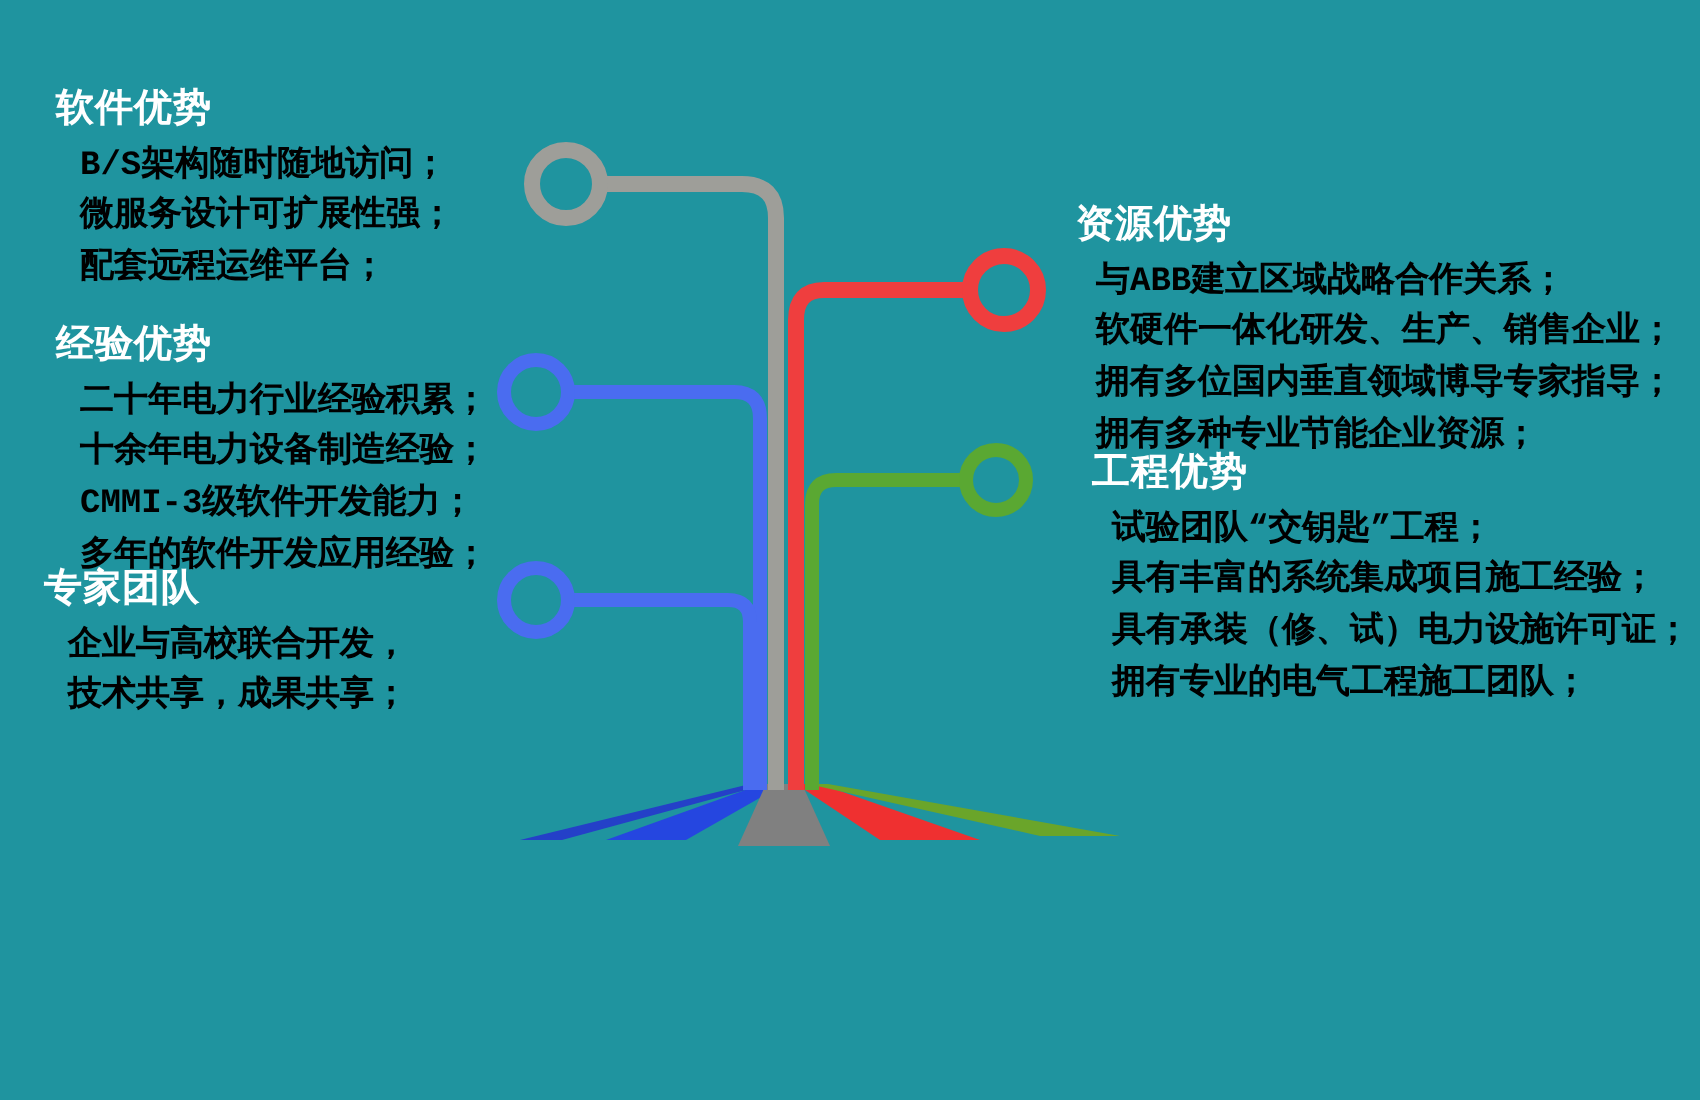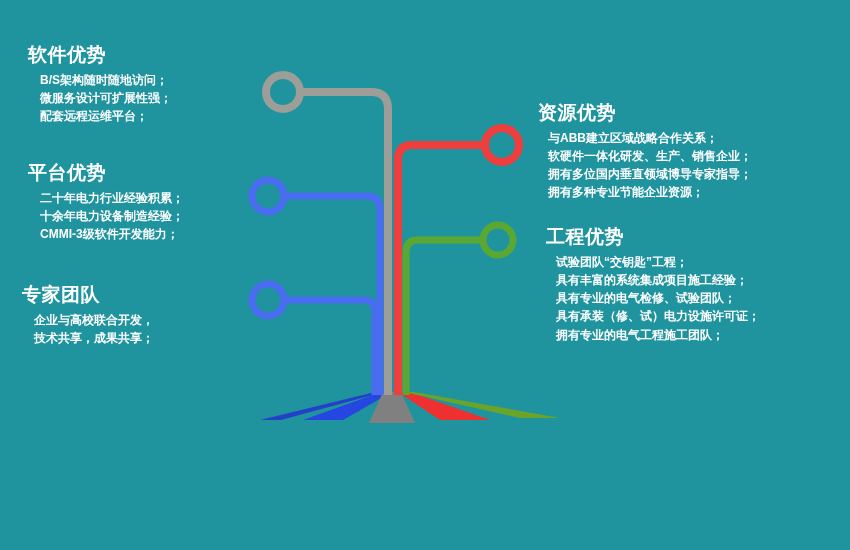--- a/index.html
+++ b/index.html
@@ -13,22 +13,23 @@
 
   svg.tree{position:absolute;left:0;top:0;width:850px;height:550px;}
 
   .block{position:absolute;}
   .block .hd{
     color:#ffffff;font-weight:bold;font-size:19px;line-height:1.35;
     letter-spacing:0.5px;white-space:nowrap;
   }
   .block .lines{margin-top:3px;}
   .block .ln{
-    color:#ffffff;font-weight:bold;font-size:12px;line-height:1.52;
+    color:#000000;font-weight:bold;font-size:17px;line-height:1.52;
     white-space:nowrap;
+    font-family:Liberation Mono, monospace;
   }
   .block.left .lines{padding-left:12px;}
   .block.right .lines{padding-left:10px;}
 
   
   #blk-software   {left:28px;  top:42px;}
   #blk-experience {left:28px;  top:160px;}
   #blk-expert     {left:22px;  top:282px;}
   #blk-resource   {left:538px; top:100px;}
   #blk-engineer   {left:546px; top:224px;}
@@ -87,25 +88,26 @@
   <div class="block left" id="blk-software">
     <div class="hd">软件优势</div>
     <div class="lines">
       <div class="ln">B/S架构随时随地访问；</div>
       <div class="ln">微服务设计可扩展性强；</div>
       <div class="ln">配套远程运维平台；</div>
     </div>
   </div>
 
   <div class="block left" id="blk-experience">
-    <div class="hd">平台优势</div>
+    <div class="hd">经验优势</div>
     <div class="lines">
       <div class="ln">二十年电力行业经验积累；</div>
       <div class="ln">十余年电力设备制造经验；</div>
       <div class="ln">CMMI-3级软件开发能力；</div>
+      <div class="ln">多年的软件开发应用经验；</div>
     </div>
   </div>
 
   <div class="block left" id="blk-expert">
     <div class="hd">专家团队</div>
     <div class="lines">
       <div class="ln">企业与高校联合开发，</div>
       <div class="ln">技术共享，成果共享；</div>
     </div>
   </div>
@@ -118,20 +120,19 @@
       <div class="ln">拥有多位国内垂直领域博导专家指导；</div>
       <div class="ln">拥有多种专业节能企业资源；</div>
     </div>
   </div>
 
   <div class="block right" id="blk-engineer">
     <div class="hd">工程优势</div>
     <div class="lines">
       <div class="ln">试验团队“交钥匙”工程；</div>
       <div class="ln">具有丰富的系统集成项目施工经验；</div>
-      <div class="ln">具有专业的电气检修、试验团队；</div>
       <div class="ln">具有承装（修、试）电力设施许可证；</div>
       <div class="ln">拥有专业的电气工程施工团队；</div>
     </div>
   </div>
 
 
 </div>
 
 </body></html>

